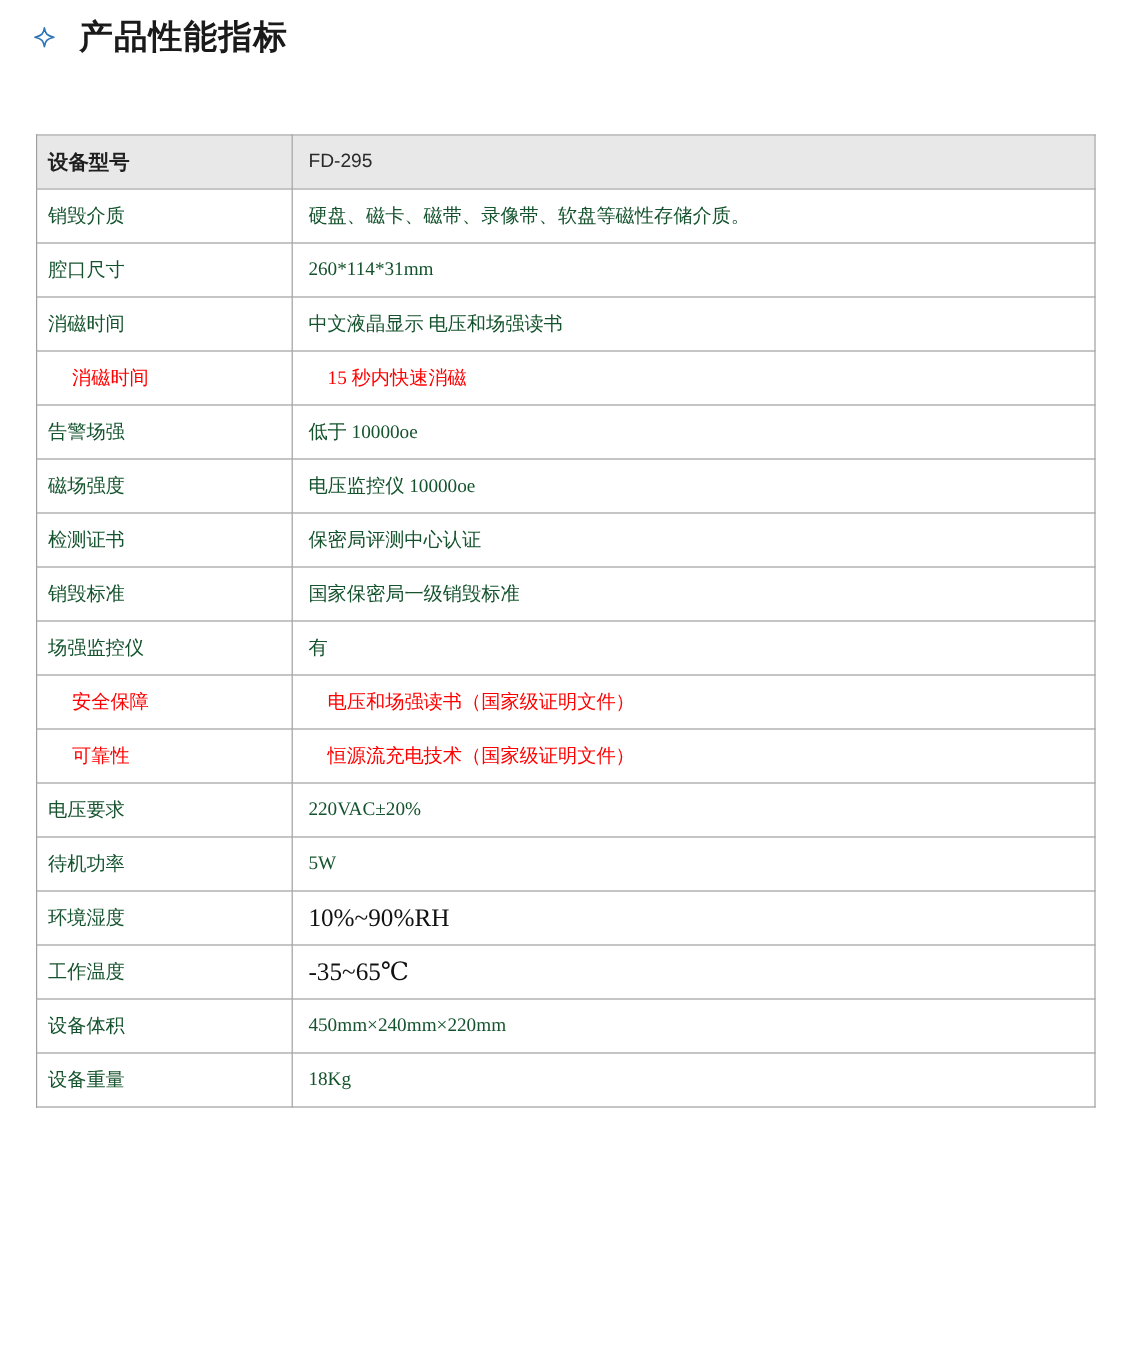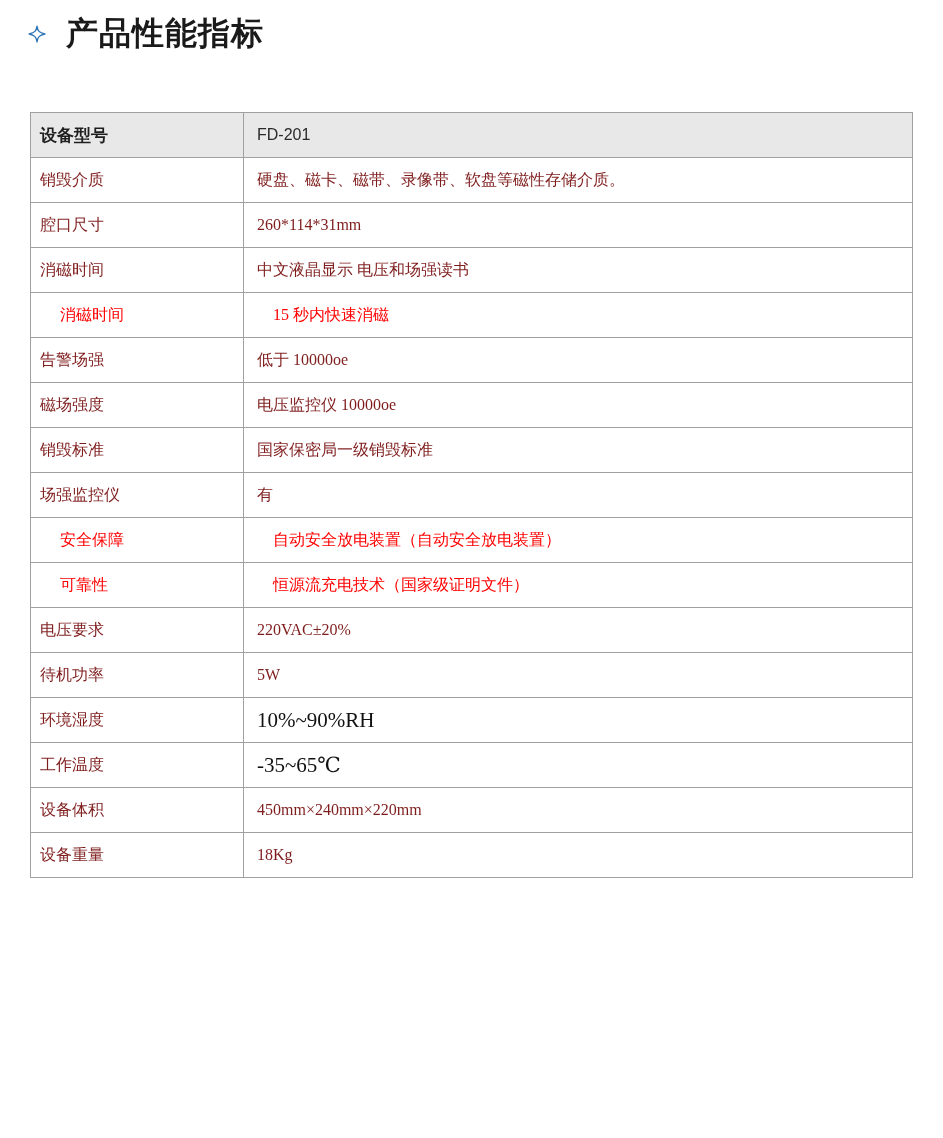--- a/index.html
+++ b/index.html
@@ -24,40 +24,40 @@
     align-items: center;
     gap: 20px;
   }
   .heading .star-icon {
     width: 18px;
     height: 18px;
     display: inline-block;
   }
   .heading .title {
     font-family: "Liberation Sans", "DejaVu Sans", sans-serif;
-    font-size: 32px;
+    font-size: 28px;
     font-weight: 700;
     color: #1a1a1a;
     letter-spacing: 1px;
   }
   
   table.spec {
     position: absolute;
     left: 30px;
     top: 112px;
     width: 883px;
     border-collapse: collapse;
     table-layout: fixed;
   }
   table.spec td {
     border: 1px solid #a0a0a0;
     height: 45px;
     vertical-align: middle;
     font-size: 16px;
-    color: #7f1d1d;
+    color: #14532d;
     overflow: hidden;
     white-space: nowrap;
   }
   td.label-cell {
     width: 213px;
     padding-left: 9px;
   }
   td.value-cell {
     padding-left: 13px;
   }
@@ -95,21 +95,21 @@
         <path d="M12 1.5 C12.9 8 14.8 10.2 22.5 12 C14.8 13.8 12.9 16 12 22.5 C11.1 16 9.2 13.8 1.5 12 C9.2 10.2 11.1 8 12 1.5 Z" fill="#ffffff" stroke="#2e75b6" stroke-width="1.8" stroke-linejoin="round"></path>
       </svg>
     </span>
     <span class="title">产品性能指标</span>
   </div>
 
   <table class="spec">
     <tbody>
       <tr class="header-row">
         <td class="label-cell">设备型号</td>
-        <td class="value-cell">FD-201</td>
+        <td class="value-cell">FD-295</td>
       </tr>
 
     <tr>
       <td class="label-cell">销毁介质</td>
       <td class="value-cell">硬盘、磁卡、磁带、录像带、软盘等磁性存储介质。</td>
     </tr>
         <tr>
       <td class="label-cell">腔口尺寸</td>
       <td class="value-cell">260*114*31mm</td>
     </tr>
@@ -123,30 +123,34 @@
     </tr>
         <tr>
       <td class="label-cell">告警场强</td>
       <td class="value-cell">低于 10000oe</td>
     </tr>
         <tr>
       <td class="label-cell">磁场强度</td>
       <td class="value-cell">电压监控仪 10000oe</td>
     </tr>
         <tr>
+      <td class="label-cell">检测证书</td>
+      <td class="value-cell">保密局评测中心认证</td>
+    </tr>
+        <tr>
       <td class="label-cell">销毁标准</td>
       <td class="value-cell">国家保密局一级销毁标准</td>
     </tr>
         <tr>
       <td class="label-cell">场强监控仪</td>
       <td class="value-cell">有</td>
     </tr>
         <tr class="highlight">
       <td class="label-cell">安全保障</td>
-      <td class="value-cell">自动安全放电装置（自动安全放电装置）</td>
+      <td class="value-cell">电压和场强读书（国家级证明文件）</td>
     </tr>
         <tr class="highlight">
       <td class="label-cell">可靠性</td>
       <td class="value-cell">恒源流充电技术（国家级证明文件）</td>
     </tr>
         <tr>
       <td class="label-cell">电压要求</td>
       <td class="value-cell">220VAC±20%</td>
     </tr>
         <tr>

